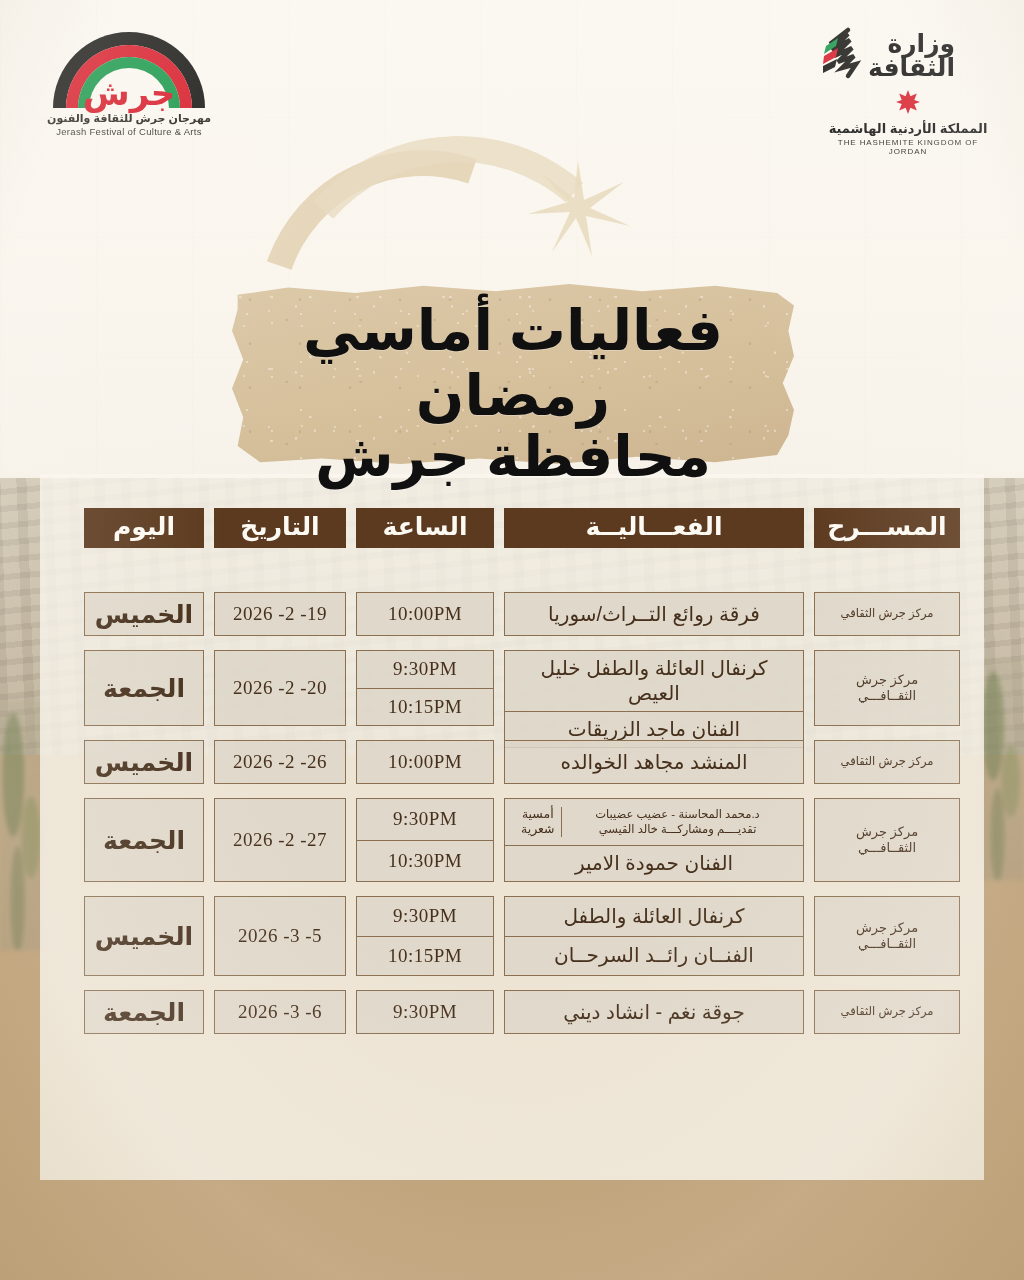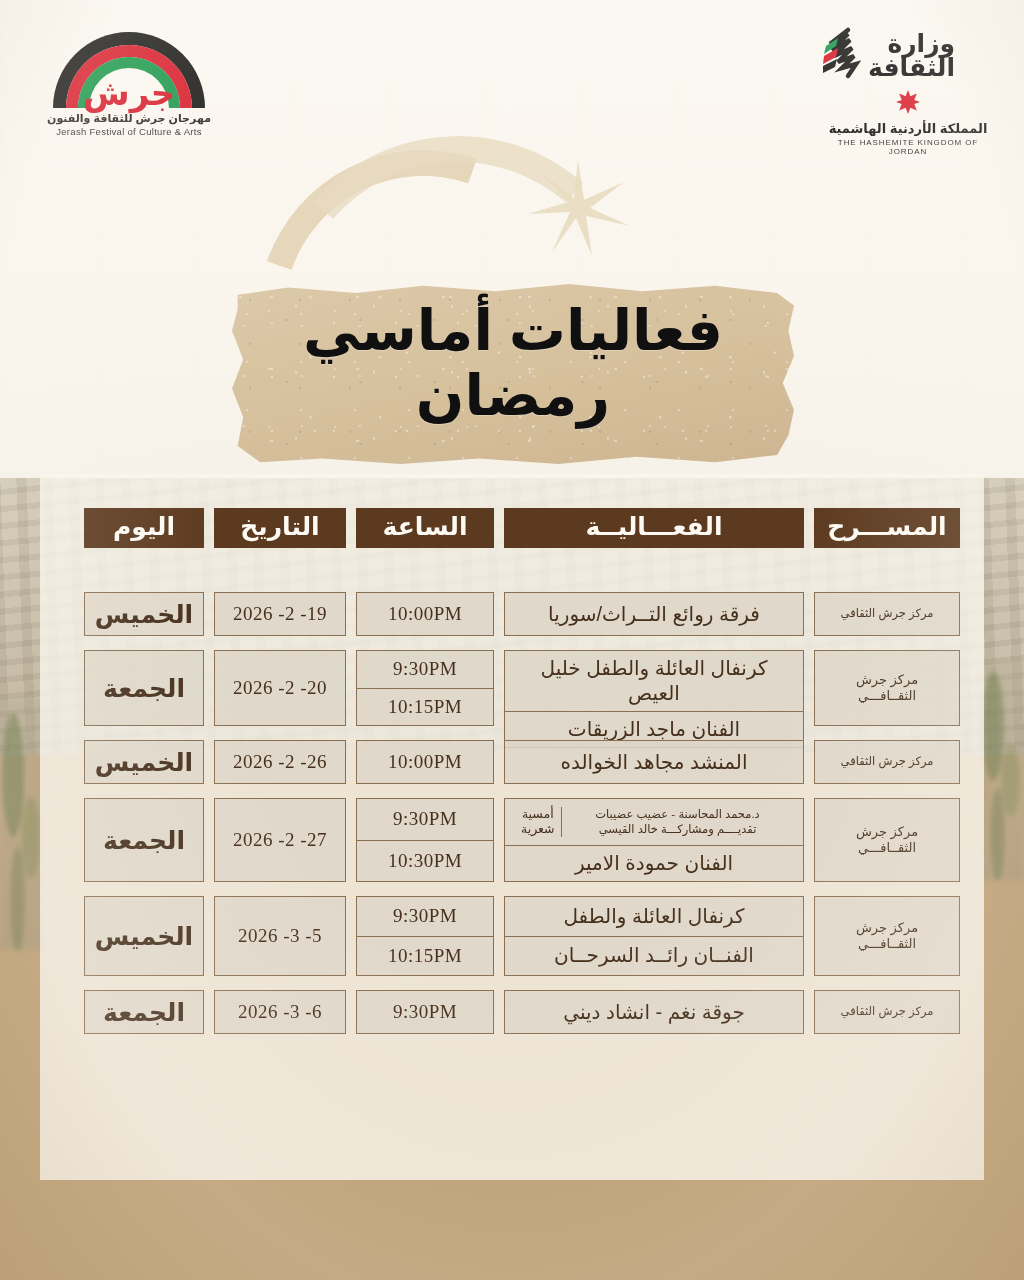--- a/index.html
+++ b/index.html
@@ -385,20 +385,21 @@
     <svg class="moc-star" viewBox="0 0 24 24">
       <path d="M12 0 L14.4 6.2 L20.8 3.6 L18.3 10 L24 12 L18.3 14 L20.8 20.4 L14.4 17.8 L12 24 L9.6 17.8 L3.2 20.4 L5.7 14 L0 12 L5.7 10 L3.2 3.6 L9.6 6.2 Z" fill="#d8202e"></path>
     </svg>
     <div class="moc-kingdom-ar">المملكة الأردنية الهاشمية</div>
     <div class="moc-kingdom-en">THE HASHEMITE KINGDOM OF JORDAN</div>
   </div>
 
   <div class="title-plaque"></div>
   <div class="title-text">
     <div class="l1">فعاليات أماسي رمضان</div>
+    <div class="l2">محافظة جرش</div>
   </div>
 
   <div class="panel"></div>
 
   <div class="sched">
 
     <div class="hdr-row">
       <div class="hdr c-venue">المســـرح</div>
       <div class="hdr c-event">الفعـــاليــة</div>
       <div class="hdr c-time">الساعة</div>

